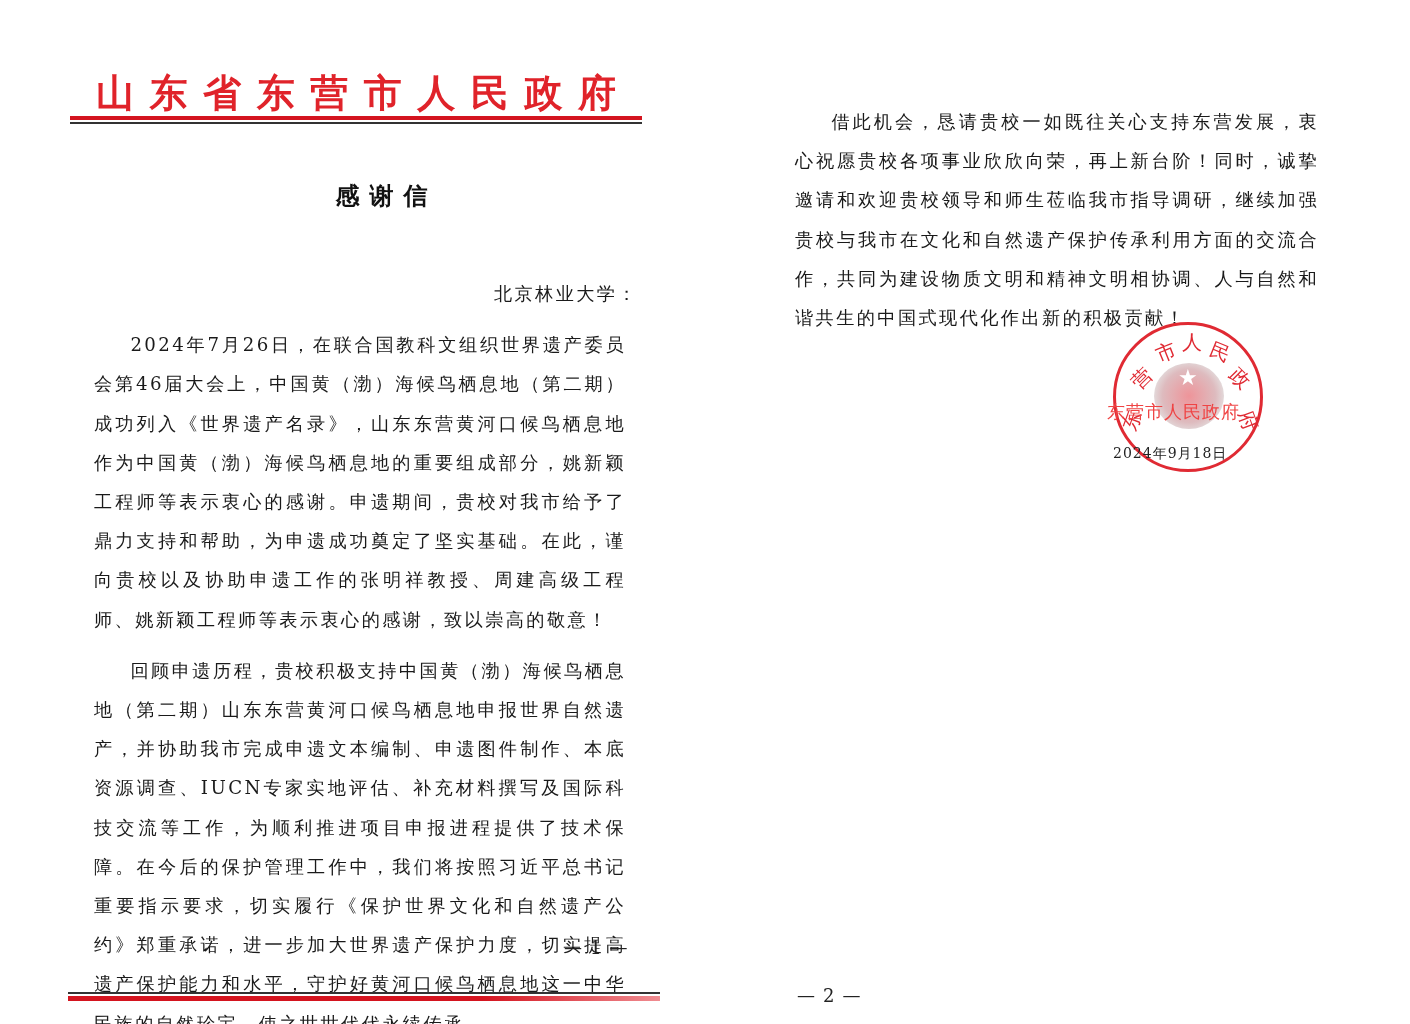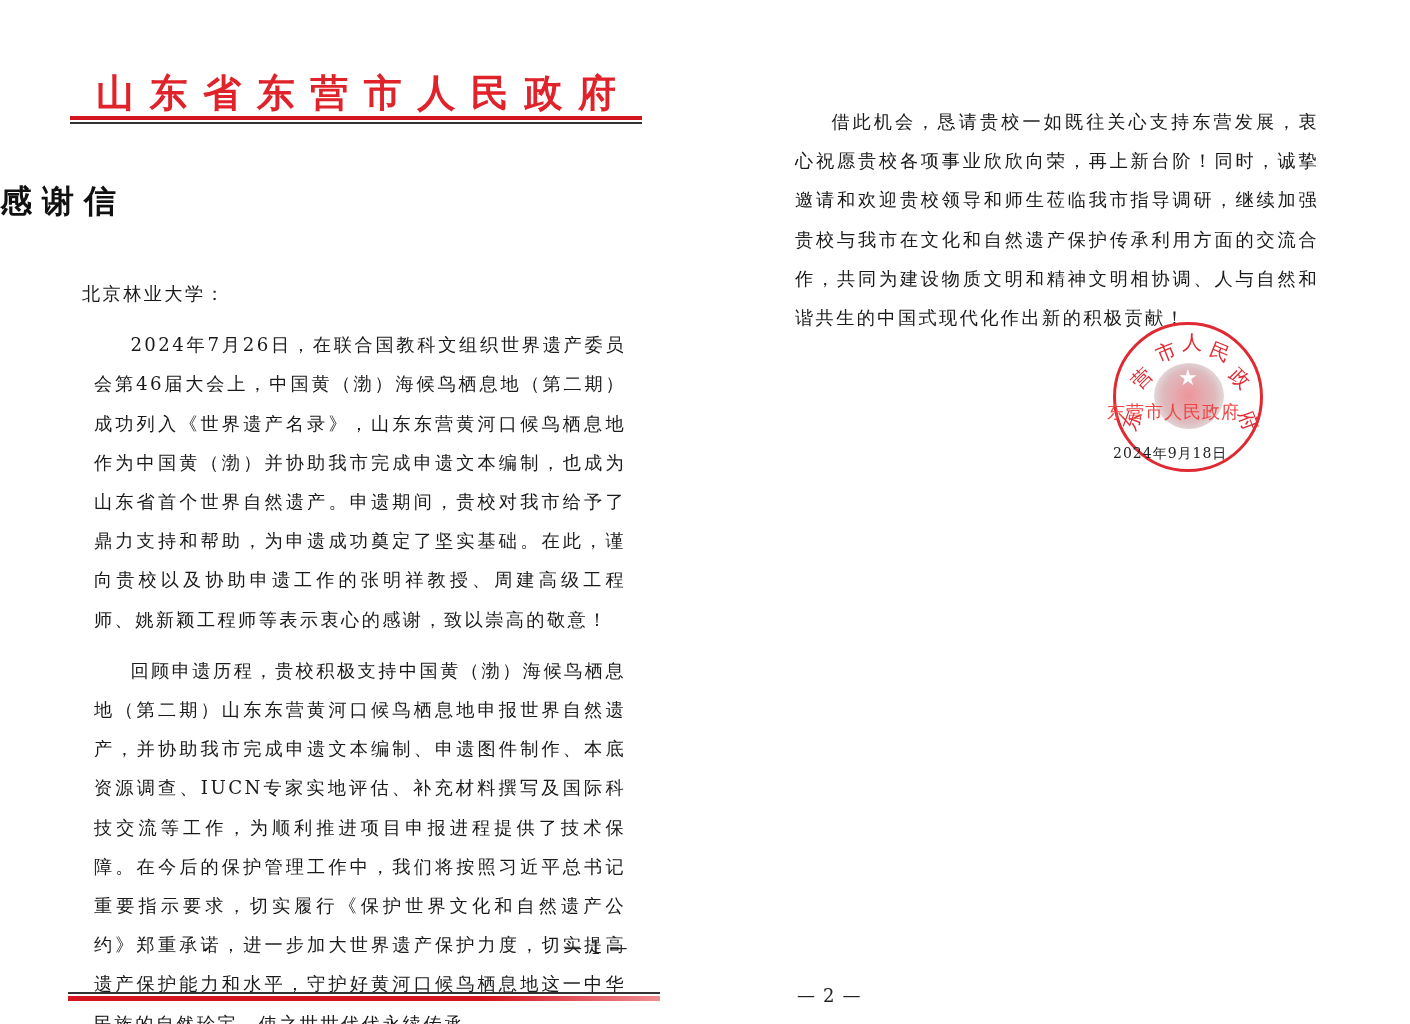--- a/index.html
+++ b/index.html
@@ -16,26 +16,26 @@
     display: flex; justify-content: space-between;
     font-family: "DejaVu Serif", serif; font-weight: bold; font-size: 38px; color: #e0232a;
     letter-spacing: 0;
   }
   .rule-top { position: absolute; left: 70px; top: 116px; width: 572px; }
   .rule-top .red { height: 4px; background: #d4141f; }
   .rule-top .gap { height: 2px; }
   .rule-top .black { height: 1.5px; background: #333; }
 
   .doc-title {
-    position: absolute; left: 0; width: 705px; top: 180px; text-align: left;
-    font-family: "DejaVu Sans", sans-serif; font-weight: bold; font-size: 32px; letter-spacing: 10px; color: #111;
+    position: absolute; left: 0; width: 705px; top: 180px; text-align: center;
+    font-family: "DejaVu Sans", sans-serif; font-weight: bold; font-size: 24px; letter-spacing: 10px; color: #111; padding-left: 34px;
   }
   .body-text { position: absolute; left: 82px; width: 556px; font-size: 18.2px; line-height: 39.2px; letter-spacing: 2.4px; }
   #page1 .body-text { top: 274px; }
-  .salutation { display: block; }
+  .salutation { display: block; text-align: right; }
   .para { text-indent: 2em; margin: 12px; text-align: justify; text-align-last: left; }
   .page-num {
     position: absolute; font-family: "DejaVu Serif", serif; font-size: 18px; letter-spacing: 8px; color: #222;
   }
   #page1 .page-num { left: 564px; top: 937px; }
   #page2 .page-num { left: 92px; top: 985px; }
 
   .rule-bottom { position: absolute; left: 68px; top: 992px; width: 592px; }
   .rule-bottom .black { height: 1.5px; background: #333; }
   .rule-bottom .gap { height: 2px; }
@@ -75,21 +75,21 @@
   <div class="rule-top">
     <div class="red"></div>
       <div class="gap"></div>
       <div class="black"></div>
   </div>
 
   <div class="doc-title">感谢信</div>
 
   <div class="body-text">
     <span class="salutation">北京林业大学：</span>
-    <p class="para">2024年7月26日，在联合国教科文组织世界遗产委员会第46届大会上，中国黄（渤）海候鸟栖息地（第二期）成功列入《世界遗产名录》，山东东营黄河口候鸟栖息地作为中国黄（渤）并协助我市完成申遗文本编制，也成为山东省首个世界自然遗产。申遗期间，贵校对我市给予了鼎力支持和帮助，为申遗成功奠定了坚实基础。在此，谨向贵校以及协助申遗工作的张明祥教授、周建高级工程师、姚新颖工程师等表示衷心的感谢，致以崇高的敬意！</p>
+    <p class="para">2024年7月26日，在联合国教科文组织世界遗产委员会第46届大会上，中国黄（渤）海候鸟栖息地（第二期）成功列入《世界遗产名录》，山东东营黄河口候鸟栖息地作为中国黄（渤）海候鸟栖息地的重要组成部分，姚新颖工程师等表示衷心的感谢。申遗期间，贵校对我市给予了鼎力支持和帮助，为申遗成功奠定了坚实基础。在此，谨向贵校以及协助申遗工作的张明祥教授、周建高级工程师、姚新颖工程师等表示衷心的感谢，致以崇高的敬意！</p>
     <p class="para">回顾申遗历程，贵校积极支持中国黄（渤）海候鸟栖息地（第二期）山东东营黄河口候鸟栖息地申报世界自然遗产，并协助我市完成申遗文本编制、申遗图件制作、本底资源调查、IUCN专家实地评估、补充材料撰写及国际科技交流等工作，为顺利推进项目申报进程提供了技术保障。在今后的保护管理工作中，我们将按照习近平总书记重要指示要求，切实履行《保护世界文化和自然遗产公约》郑重承诺，进一步加大世界遗产保护力度，切实提高遗产保护能力和水平，守护好黄河口候鸟栖息地这一中华民族的自然珍宝，使之世世代代永续传承。</p>
   </div>
 
   <div class="page-num">—1—</div>
 
   <div class="rule-bottom">
     <div class="black"></div>
       <div class="gap"></div>
       <div class="red"></div>
   </div>

